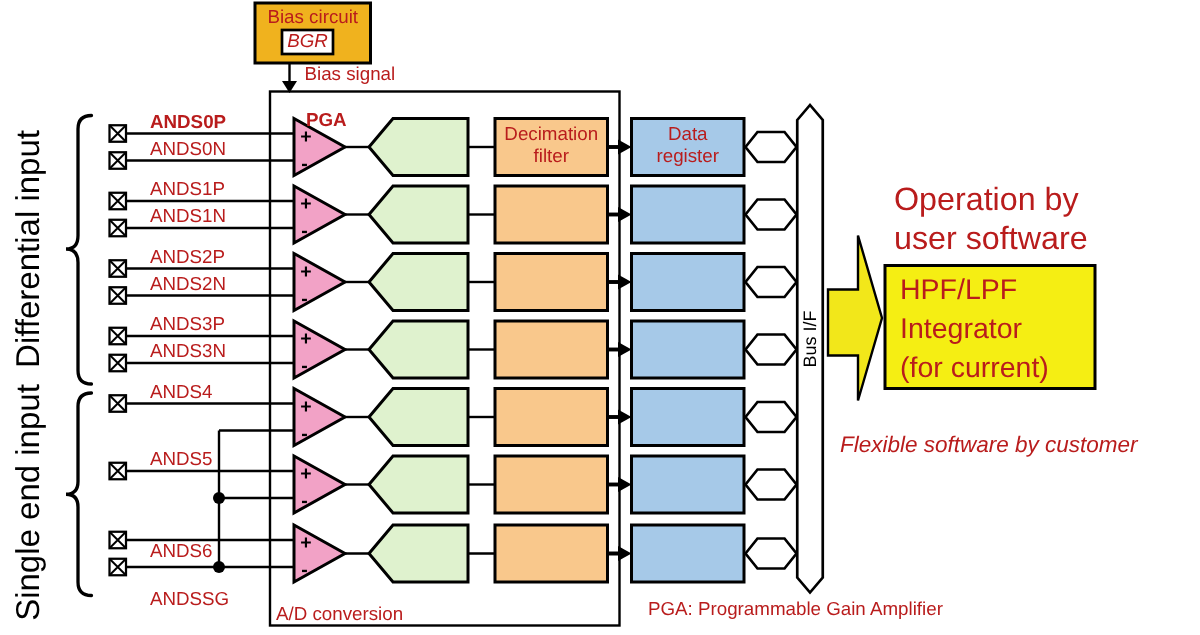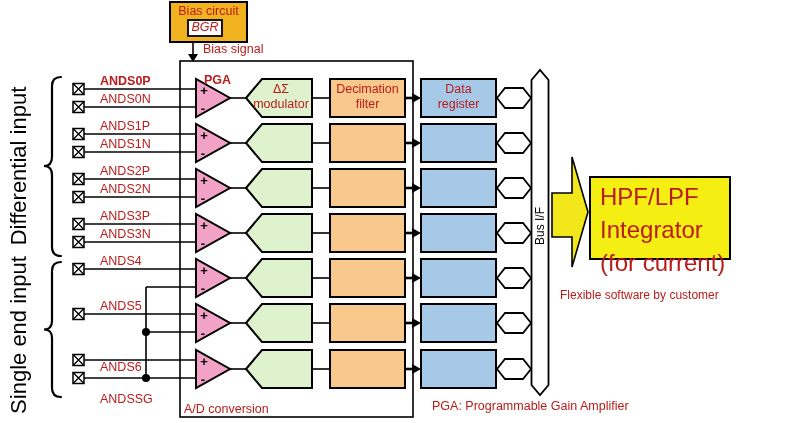--- a/index.html
+++ b/index.html
@@ -3,22 +3,22 @@
 <meta charset="utf-8">
 <style>
   html,body{margin:0;padding:0;background:#fff;}
   .stage{position:relative;width:800px;height:423px;background:#fff;overflow:hidden;
          font-family:"Liberation Sans",sans-serif;color:#000;}
   .stage svg{position:absolute;left:0;top:0;}
   .lbl{position:absolute;font-family:"Liberation Sans",sans-serif;font-size:12.5px;
        color:#b91c1c;white-space:nowrap;line-height:1.25;}
   .ctr{text-align:center;}
   .big{font-size:21.5px;line-height:1.22;font-size-adjust:none;}
-  .med{font-size:24px;line-height:1.37;}
-  .foot{font-size:12px;}
+  .med{font-size:19px;line-height:1.37;}
+  .foot{font-size:15px;font-style:italic;}
   .w{stroke:#000;stroke-width:1.6;}
   .aw{stroke:#000;stroke-width:2.6;}
   .ah{fill:#000;stroke:none;}
   .shape{stroke:#000;stroke-width:2;}
   .hex{fill:#fff;stroke:#000;stroke-width:1.8;}
   .pin-r{fill:#fff;stroke:#000;stroke-width:1.5;}
   .pin-x{stroke:#000;stroke-width:1.3;fill:none;}
   .frame{fill:none;stroke:#000;stroke-width:1.6;}
   .brace{fill:none;stroke:#000;stroke-width:2.2;stroke-linecap:round;}
   .pm{font-family:"Liberation Sans",sans-serif;font-weight:bold;font-size:13px;
@@ -233,40 +233,40 @@
   <div class="lbl" style="left:100px;top:164px;">ANDS2P</div>
   <div class="lbl" style="left:100px;top:182px;">ANDS2N</div>
   <div class="lbl" style="left:100px;top:209px;">ANDS3P</div>
   <div class="lbl" style="left:100px;top:227px;">ANDS3N</div>
   <div class="lbl" style="left:100px;top:254px;">ANDS4</div>
   <div class="lbl" style="left:100px;top:299px;">ANDS5</div>
   <div class="lbl" style="left:100px;top:360px;">ANDS6</div>
   <div class="lbl" style="left:100px;top:363px;margin-top:29px;">ANDSSG</div>
 
   <div class="lbl" style="left:204px;top:73px;font-weight:bold;">PGA</div>
-  <div class="lbl ctr" style="left:246px;top:82px;width:70px;line-height:1.2;">
-    <div>ΔΣ</div>
-      <div>modulator</div>
-  </div>
   <div class="lbl ctr" style="left:330px;top:82px;width:75px;line-height:1.2;">
     <div>Decimation</div>
       <div>filter</div>
   </div>
   <div class="lbl ctr" style="left:421px;top:82px;width:75px;line-height:1.2;">
     <div>Data</div>
       <div>register</div>
   </div>
 
   <div class="lbl ctr" style="left:170px;top:4px;width:77px;">Bias circuit</div>
   <div class="lbl ctr" style="left:188px;top:20px;width:34px;font-style:italic;">BGR</div>
   <div class="lbl" style="left:203px;top:42px;">Bias signal</div>
 
   <div class="lbl" style="left:184px;top:402px;">A/D conversion</div>
   <div class="lbl" style="left:432px;top:399px;">PGA: Programmable Gain Amplifier</div>
 
+  <div class="lbl big" style="left:596px;top:120px;">
+    <div>Operation by</div>
+      <div>user software</div>
+  </div>
   <div class="lbl med" style="left:600px;top:181px;">
     <div>HPF/LPF</div>
     <div>Integrator</div>
     <div>(for current)</div>
   </div>
   <div class="lbl foot" style="left:560px;top:288px;">Flexible software by customer</div>
 
 </div>
 
 </body></html>

